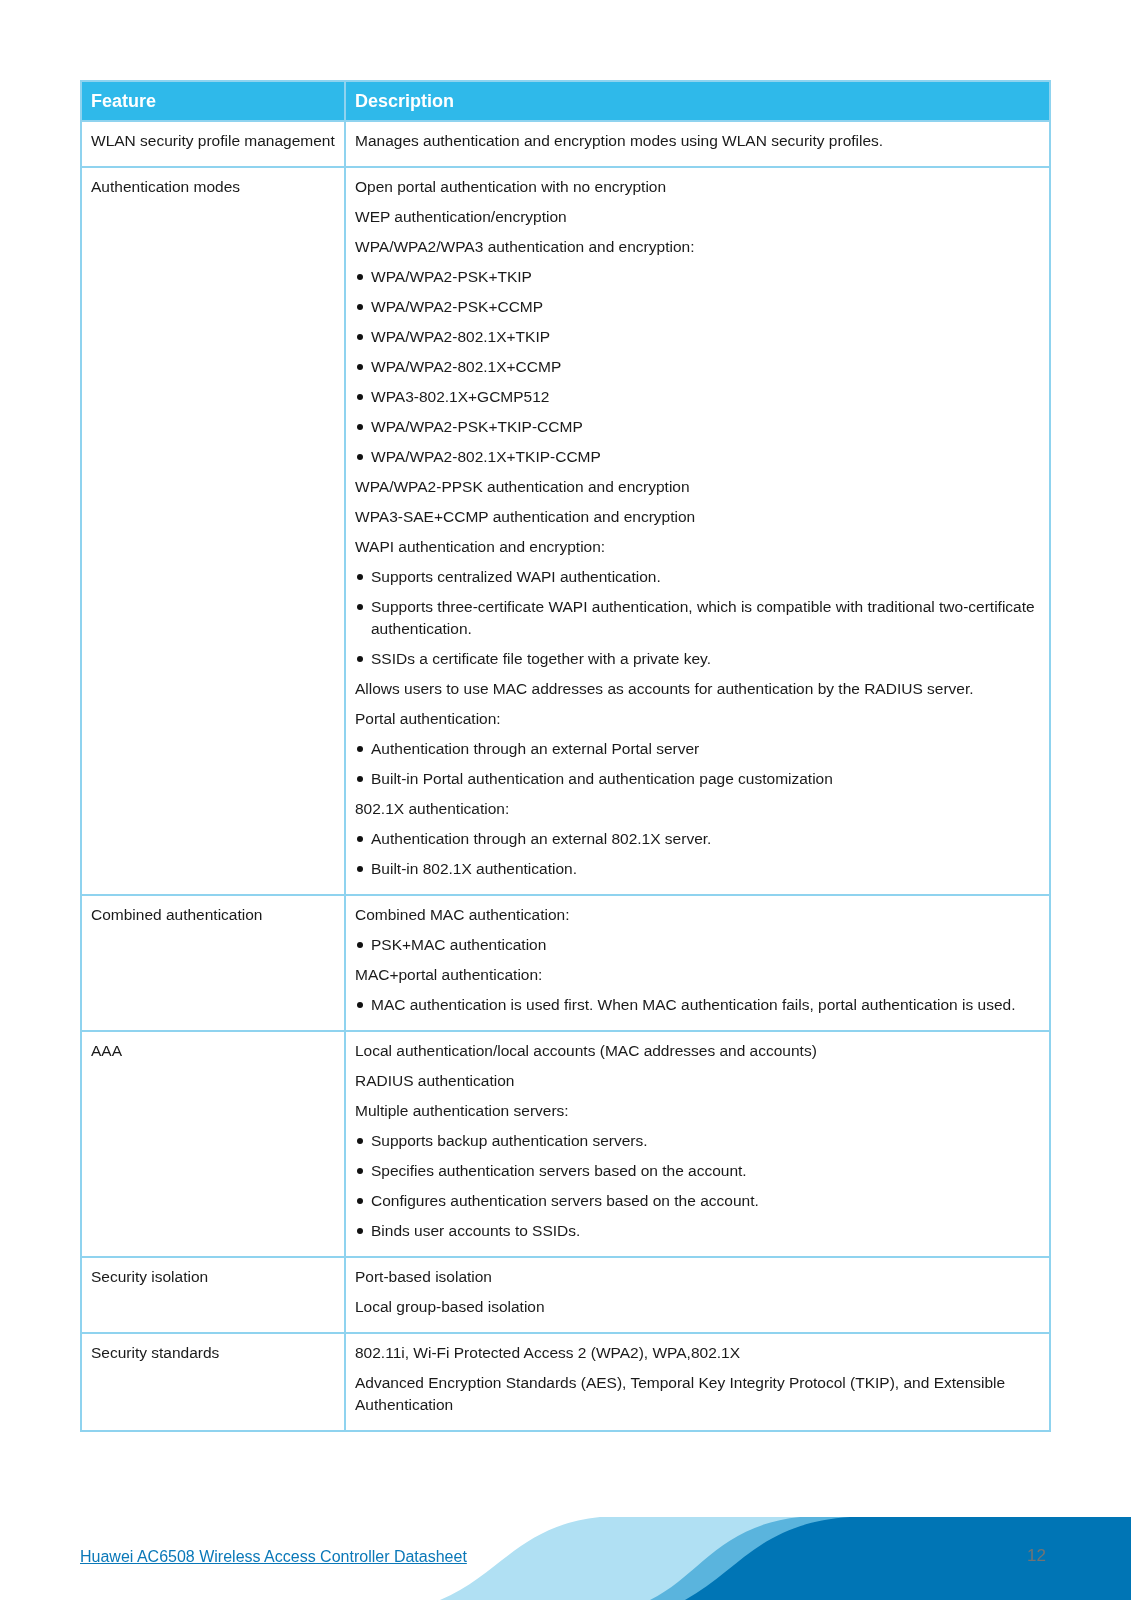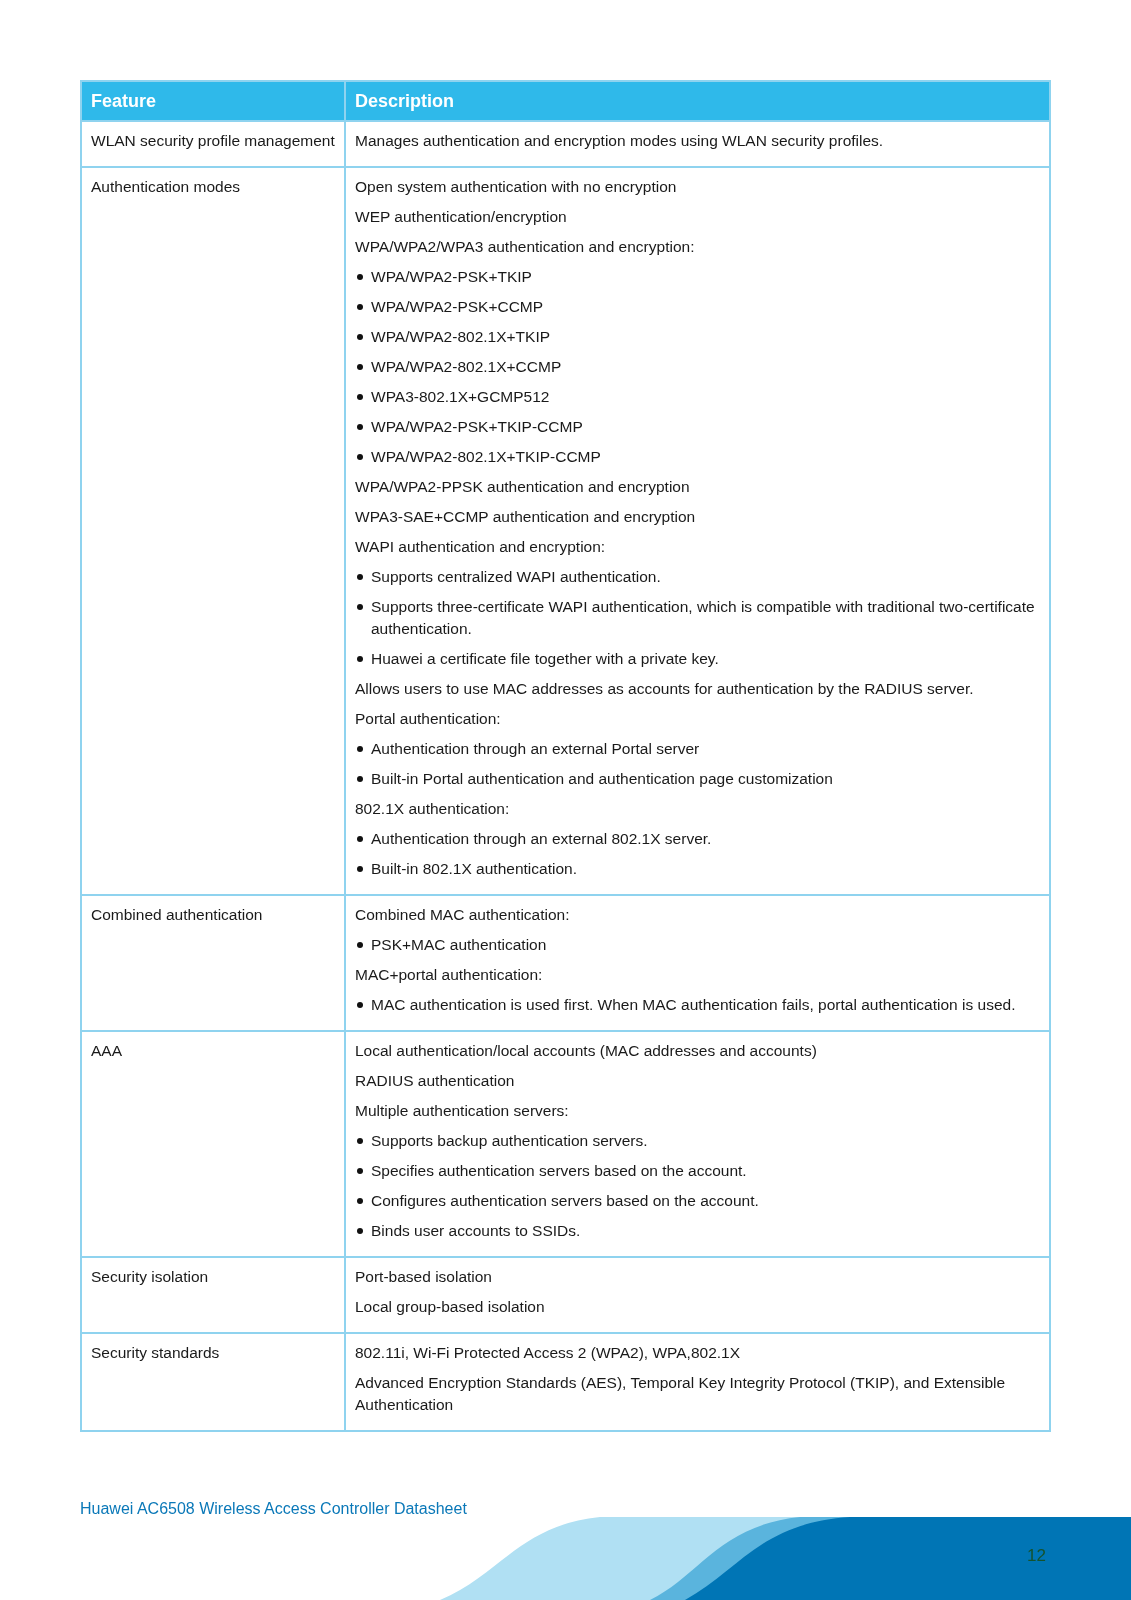--- a/index.html
+++ b/index.html
@@ -31,27 +31,27 @@
   }
   .desc-line { margin: 0 0 8px 0; }
   .desc-line:last-child { margin-bottom: 0; }
   .bullet { position: relative; padding-left: 16px; margin: 0 0 8px 0; }
   .bullet:last-child { margin-bottom: 0; }
   .bullet::before {
     content: ""; position: absolute; left: 2px; top: 8px;
     width: 6px; height: 6px; border-radius: 50%; background: #111;
   }
   .footer-title {
-    position: absolute; left: 80px; top: 1500px;
-    font-size: 16px; color: #0a78b8;
+    position: absolute; left: 80px; top: 1548px;
+    font-size: 16px; color: #0a78b8; text-decoration: underline;
   }
   .footer-wave { position: absolute; left: 0; top: 1515px; width: 1131px; height: 85px; }
   .page-number {
     position: absolute; left: 1027px; top: 1546px;
-    font-size: 17px; color: #14532d;
+    font-size: 17px; color: #737373;
   }
 </style>
 </head>
 <body>
 
 <table class="spec-table">
   <colgroup>
       <col class="col-feature">
       <col>
     </colgroup>
@@ -64,36 +64,36 @@
   <tbody id="table-body">
       <tr>
         <td>WLAN security profile management</td>
         <td>
           <div class="desc-line">Manages authentication and encryption modes using WLAN security profiles.</div>
         </td>
       </tr>
       <tr>
         <td>Authentication modes</td>
         <td>
-          <div class="desc-line">Open system authentication with no encryption</div>
+          <div class="desc-line">Open portal authentication with no encryption</div>
           <div class="desc-line">WEP authentication/encryption</div>
           <div class="desc-line">WPA/WPA2/WPA3 authentication and encryption:</div>
           <div class="bullet">WPA/WPA2-PSK+TKIP</div>
           <div class="bullet">WPA/WPA2-PSK+CCMP</div>
           <div class="bullet">WPA/WPA2-802.1X+TKIP</div>
           <div class="bullet">WPA/WPA2-802.1X+CCMP</div>
           <div class="bullet">WPA3-802.1X+GCMP512</div>
           <div class="bullet">WPA/WPA2-PSK+TKIP-CCMP</div>
           <div class="bullet">WPA/WPA2-802.1X+TKIP-CCMP</div>
           <div class="desc-line">WPA/WPA2-PPSK authentication and encryption</div>
           <div class="desc-line">WPA3-SAE+CCMP authentication and encryption</div>
           <div class="desc-line">WAPI authentication and encryption:</div>
           <div class="bullet">Supports centralized WAPI authentication.</div>
           <div class="bullet">Supports three-certificate WAPI authentication, which is compatible with traditional two-certificate authentication.</div>
-          <div class="bullet">Huawei a certificate file together with a private key.</div>
+          <div class="bullet">SSIDs a certificate file together with a private key.</div>
           <div class="desc-line">Allows users to use MAC addresses as accounts for authentication by the RADIUS server.</div>
           <div class="desc-line">Portal authentication:</div>
           <div class="bullet">Authentication through an external Portal server</div>
           <div class="bullet">Built-in Portal authentication and authentication page customization</div>
           <div class="desc-line">802.1X authentication:</div>
           <div class="bullet">Authentication through an external 802.1X server.</div>
           <div class="bullet">Built-in 802.1X authentication.</div>
         </td>
       </tr>
       <tr>

